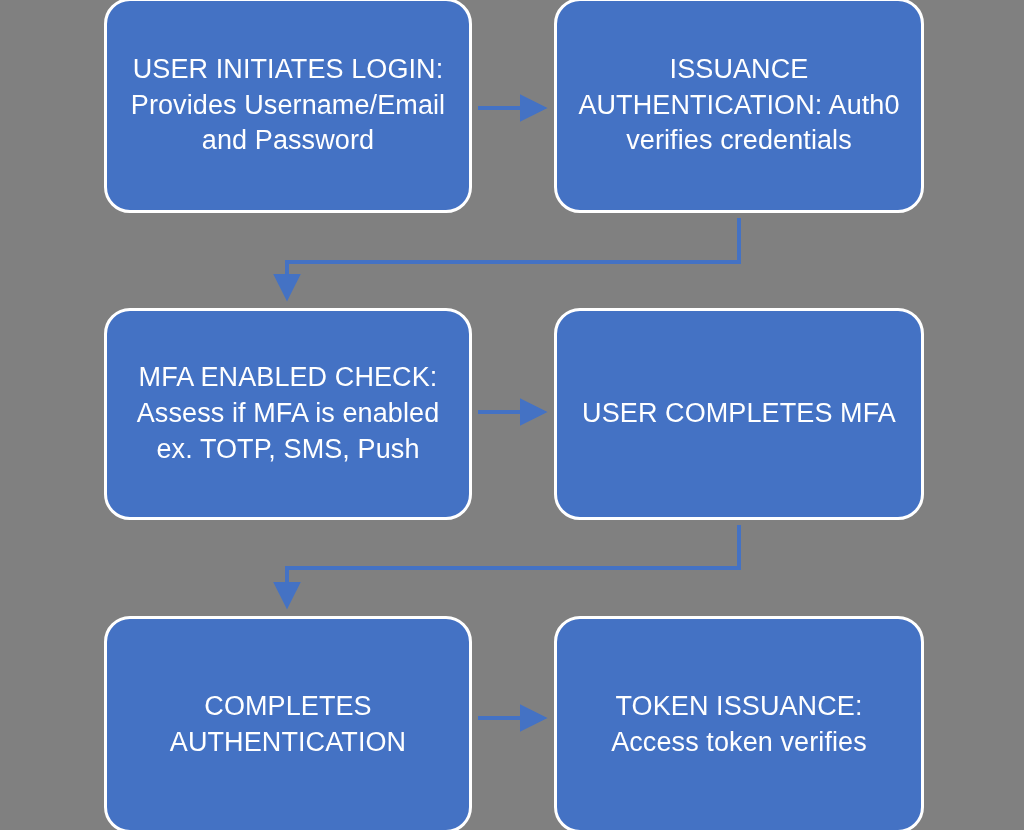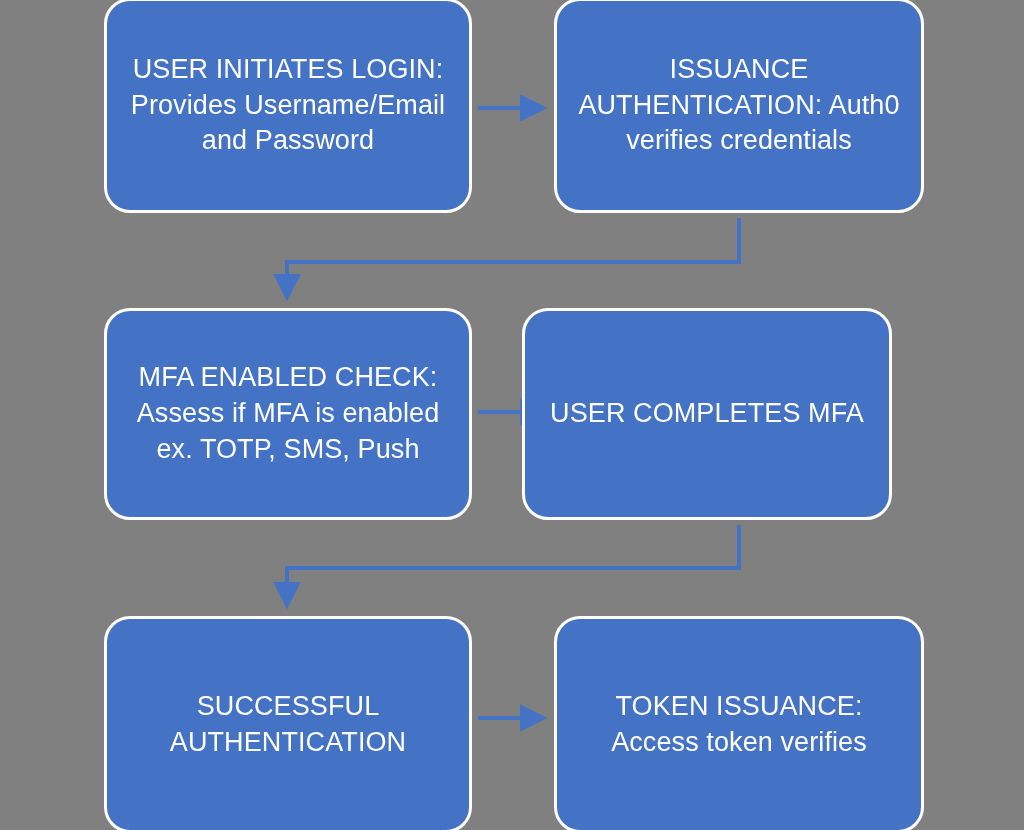--- a/index.html
+++ b/index.html
@@ -36,21 +36,21 @@
     letter-spacing: 0.1px;
   }
   .node span {
     display: block;
     width: 100%;
   }
   
   #node-0 { left: 104px; top: -2px;  width: 368px; height: 215px; }
   #node-1 { left: 554px; top: -2px;  width: 370px; height: 215px; }
   #node-2 { left: 104px; top: 308px; width: 368px; height: 212px; justify-content: center; }
-  #node-3 { left: 522px; top: 308px; width: 370px; height: 212px; }
+  #node-3 { left: 554px; top: 308px; width: 370px; height: 212px; }
   #node-4 { left: 104px; top: 616px; width: 368px; height: 217px; }
   #node-5 { left: 554px; top: 616px; width: 370px; height: 217px; }
 
   .arrow-svg {
     position: absolute;
     left: 0;
     top: 0;
     width: 1024px;
     height: 830px;
     pointer-events: none;
@@ -99,20 +99,20 @@
 
   <div class="node" id="node-2">
     <span>MFA ENABLED CHECK: Assess if MFA is enabled ex. TOTP, SMS, Push</span>
   </div>
 
   <div class="node" id="node-3">
     <span>USER COMPLETES MFA</span>
   </div>
 
   <div class="node" id="node-4">
-    <span>SUCCESSFUL AUTHENTICATION</span>
+    <span>COMPLETES AUTHENTICATION</span>
   </div>
 
   <div class="node" id="node-5">
     <span>TOKEN ISSUANCE: Access token verifies</span>
   </div>
 
 </div>
 
 </body></html>

